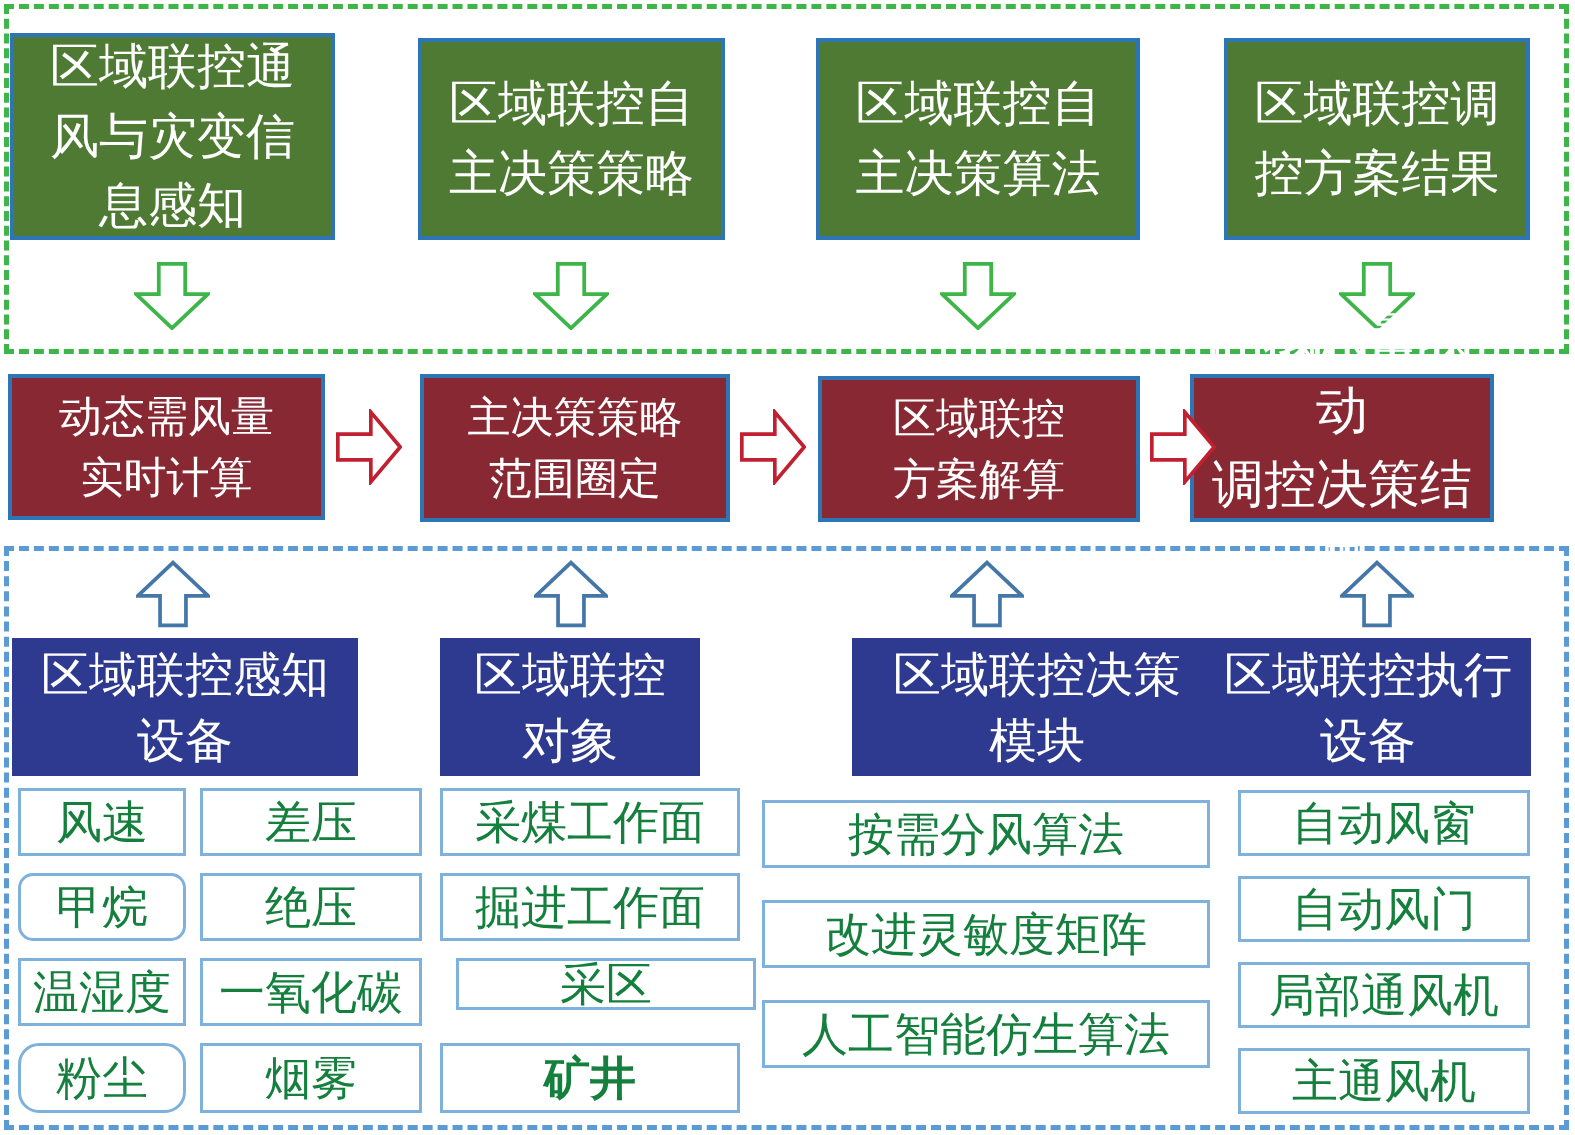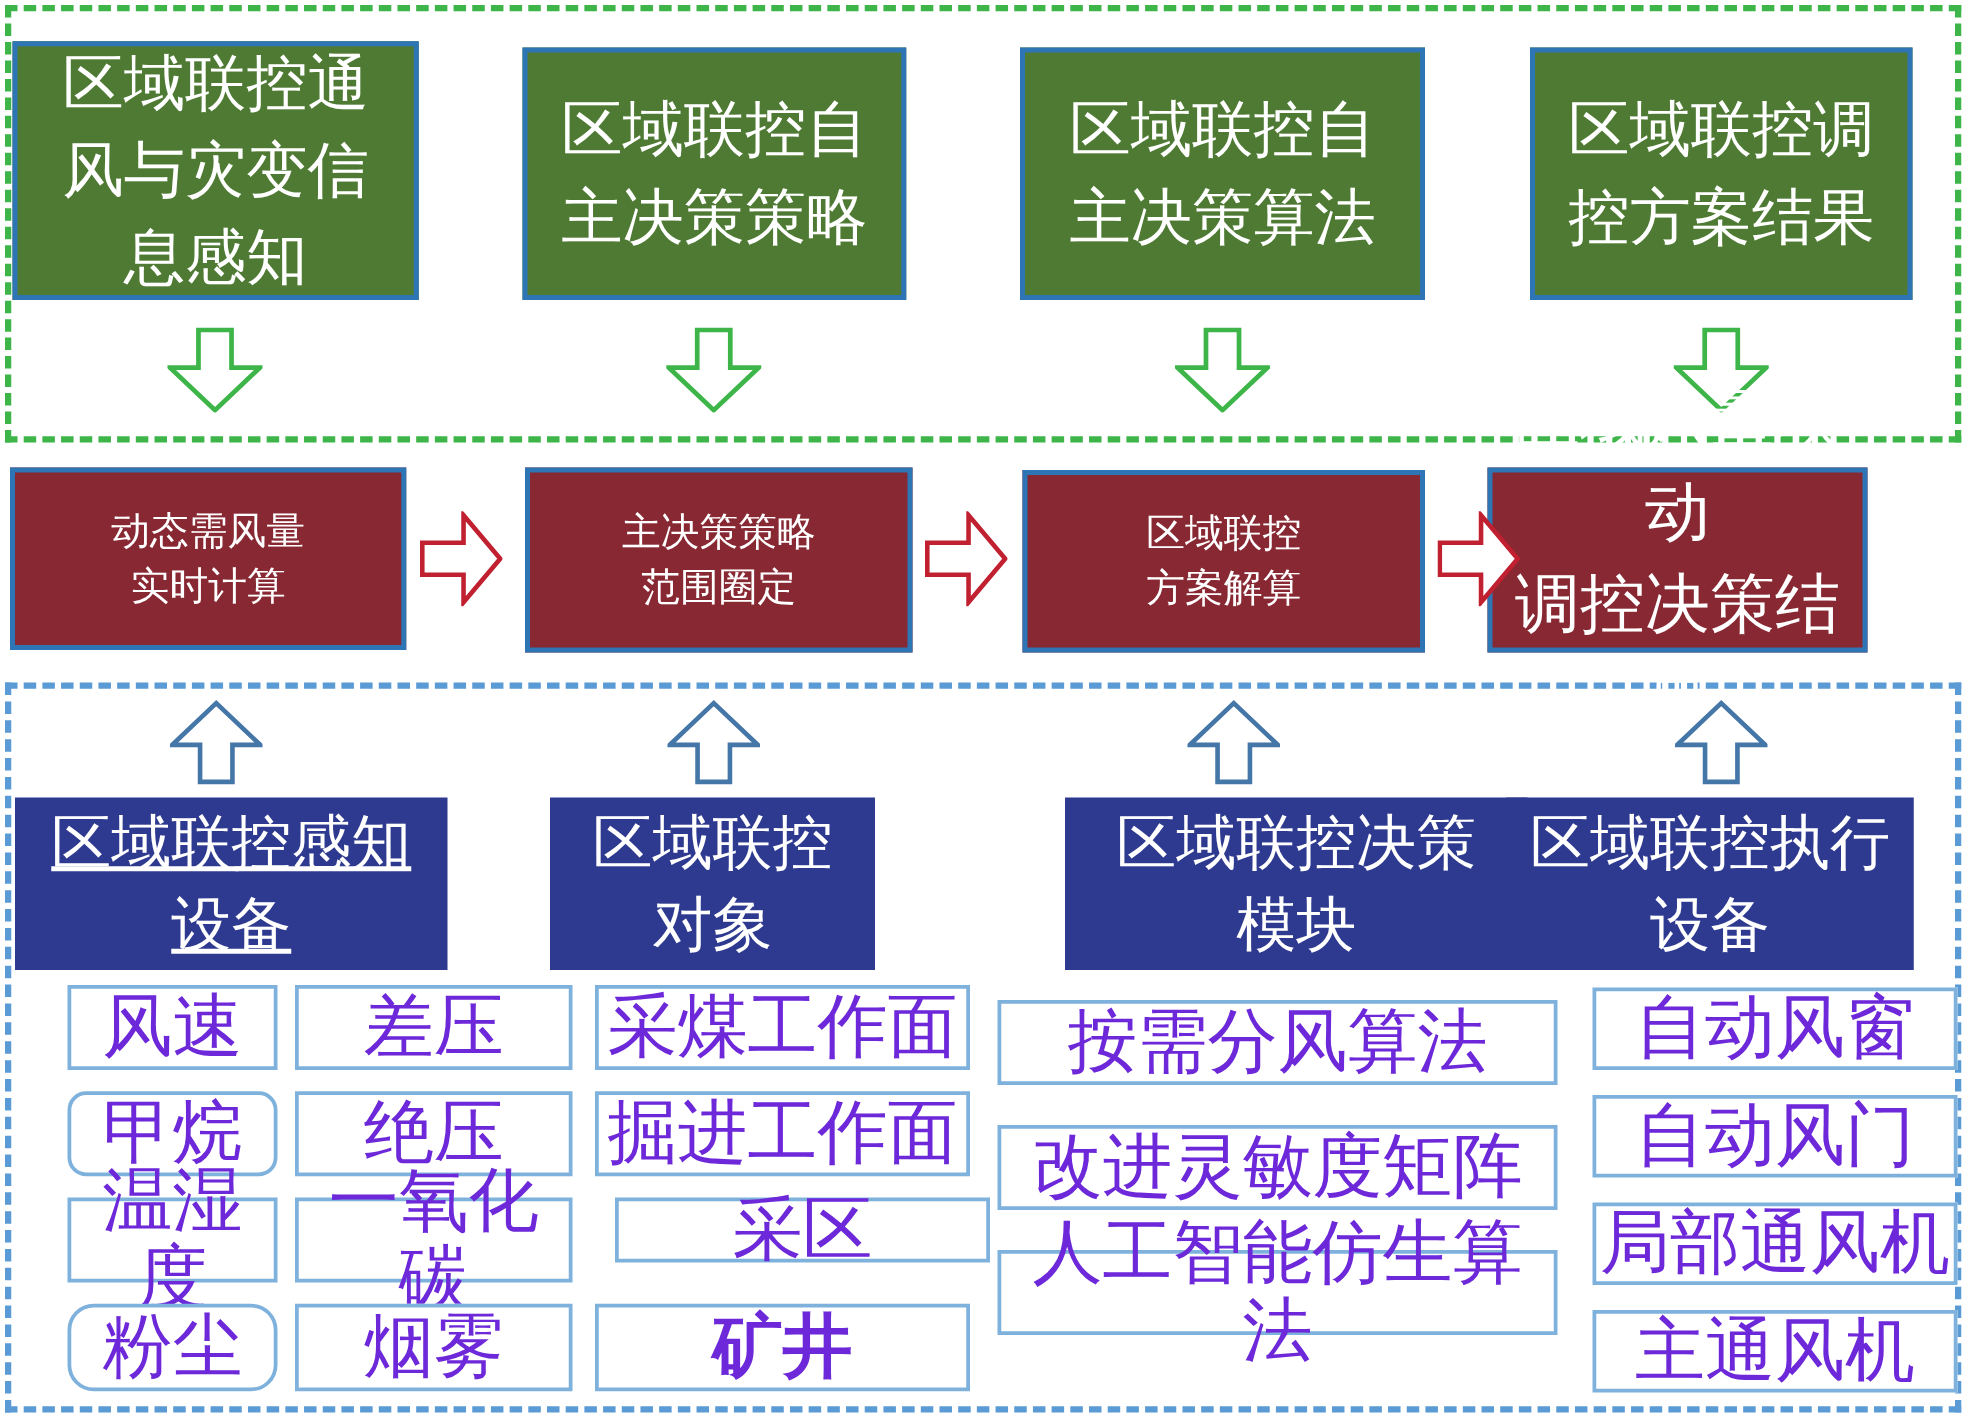--- a/index.html
+++ b/index.html
@@ -20,28 +20,28 @@
     border:5px dashed #5b9bd5;
     left:4px; top:546px; width:1565px; height:584px;
   }
 
   .box {
     display:flex; align-items:center; justify-content:center;
     text-align:center; white-space:pre-line;
     color:#ffffff; font-size:49px; line-height:1.42;
   }
   .green-box { background:#4e7a33; border:4px solid #2e75b6; }
-  .red-box   { background:#872832; border:4px solid #2e75b6; font-size:31px; }
+  .red-box   { background:#872832; border:4px solid #2e75b6; font-size:43px; }
   .blue-box  { background:#2e3a8f; font-size:48px; line-height:1.38; }
 
   .item {
     display:flex; align-items:center; justify-content:center;
     text-align:center; background:#ffffff;
-    border:3px solid #7eb1dc; color:#6d28d9;
-    font-size:56px; line-height:1.1;margin-left:36px;
+    border:3px solid #7eb1dc; color:#15803d;
+    font-size:46px; line-height:1.1;
   }
 
   .arrow { display:block; }
 </style>
 </head>
 <body>
 
 <div class="abs dashed-top"></div>
 <div class="abs dashed-bottom"></div>
 
@@ -93,21 +93,21 @@
 <svg class="abs arrow" style="left:534px; top:558px;" width="74" height="72" viewBox="0 0 80 72">
   <polygon points="40,2 78,38 54,38 54,70 26,70 26,38 2,38" fill="#ffffff" stroke="#4576a8" stroke-width="4"></polygon>
 </svg>
 <svg class="abs arrow" style="left:950px; top:558px;" width="74" height="72" viewBox="0 0 80 72">
   <polygon points="40,2 78,38 54,38 54,70 26,70 26,38 2,38" fill="#ffffff" stroke="#4576a8" stroke-width="4"></polygon>
 </svg>
 <svg class="abs arrow" style="left:1340px; top:558px;" width="74" height="72" viewBox="0 0 80 72">
   <polygon points="40,2 78,38 54,38 54,70 26,70 26,38 2,38" fill="#ffffff" stroke="#4576a8" stroke-width="4"></polygon>
 </svg>
 
-<div class="abs box blue-box" style="left:12px; top:638px; width:346px; height:138px;text-decoration:underline;">区域联控感知
+<div class="abs box blue-box" style="left:12px; top:638px; width:346px; height:138px;">区域联控感知
 设备</div>
 <div class="abs box blue-box" style="left:440px; top:638px; width:260px; height:138px;">区域联控
 对象</div>
 <div class="abs box blue-box" style="left:852px; top:638px; width:370px; height:138px;">区域联控决策
 模块</div>
 <div class="abs box blue-box" style="left:1205px; top:638px; width:326px; height:138px;">区域联控执行
 设备</div>
 
 <div class="abs item" style="left:18px;  top:788px; width:168px; height:68px;">风速</div>
 <div class="abs item" style="left:200px; top:788px; width:222px; height:68px;">差压</div>

